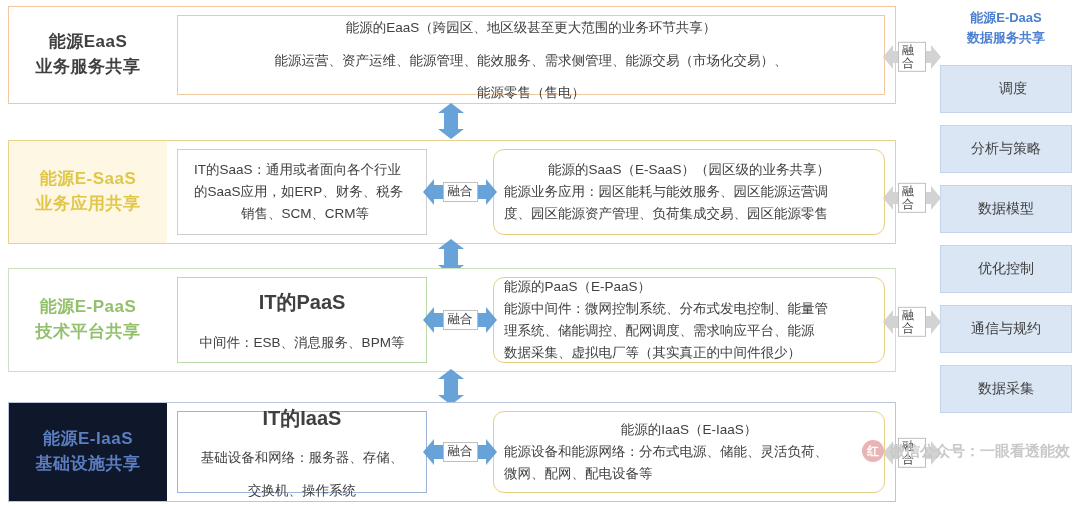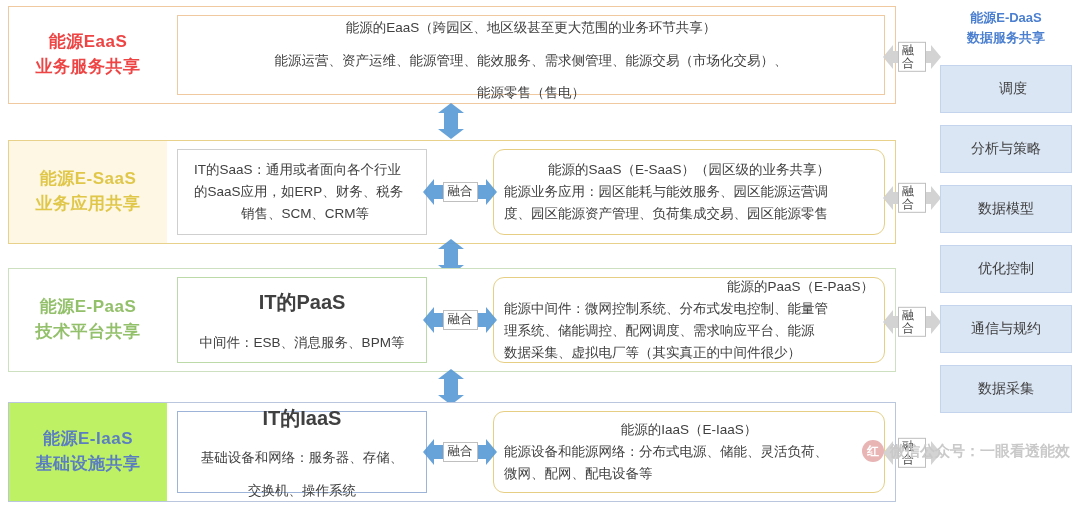--- a/index.html
+++ b/index.html
@@ -51,27 +51,27 @@
     flex: 1 1 auto;
     display: flex;
     align-items: stretch;
     box-sizing: border-box;
     padding: 8px 10px;
     gap: 0px;
   }
 
   
   #row-eaas { top: 6px; height: 98px; border-color: #f0c9a0; }
-  #row-eaas .layer-title { color: #ef4444; }
+  #row-eaas .layer-title { color: #404040; }
   #row-saas { top: 140px; height: 104px; border-color: #e8d18a; }
   #row-saas .layer-title { color: #e0c74a; background: #fdf7e3; }
   #row-paas { top: 268px; height: 104px; border-color: #cde0c0; }
   #row-paas .layer-title { color: #93c06a; }
   #row-iaas { top: 402px; height: 100px; border-color: #b9c6de; }
-  #row-iaas .layer-title { color: #5b7ec0; background: #bef264; }
+  #row-iaas .layer-title { color: #5b7ec0; background: #0f172a; }
 
   
   .box {
     box-sizing: border-box;
     border: 1px solid #cccccc;
     background: #ffffff;
     padding: 6px 10px;
     font-size: 13.5px;
     line-height: 1.62;
     color: #404040;
@@ -323,21 +323,21 @@
     <div class="layer-body">
       <div class="box box-green center" style="flex:0 0 250px;">
         <div class="btitle">IT的PaaS</div>
         <div class="btext">中间件：ESB、消息服务、BPM等</div>
       </div>
       <div class="fuse">
         <div class="bar"></div>
         <div class="flabel">融合</div>
       </div>
       <div class="box box-yellow" style="flex:1 1 auto;">
-        <div class="btext" style="text-align:right">能源的PaaS（E-PaaS）</div>
+        <div class="btext" style="text-align:left">能源的PaaS（E-PaaS）</div>
         <div class="btext">能源中间件：微网控制系统、分布式发电控制、能量管</div>
         <div class="btext">理系统、储能调控、配网调度、需求响应平台、能源</div>
         <div class="btext">数据采集、虚拟电厂等（其实真正的中间件很少）</div>
       </div>
     </div>
   </div>
 
   <div class="vfuse" id="vf3">
     <div class="vbar"></div>
   </div>

